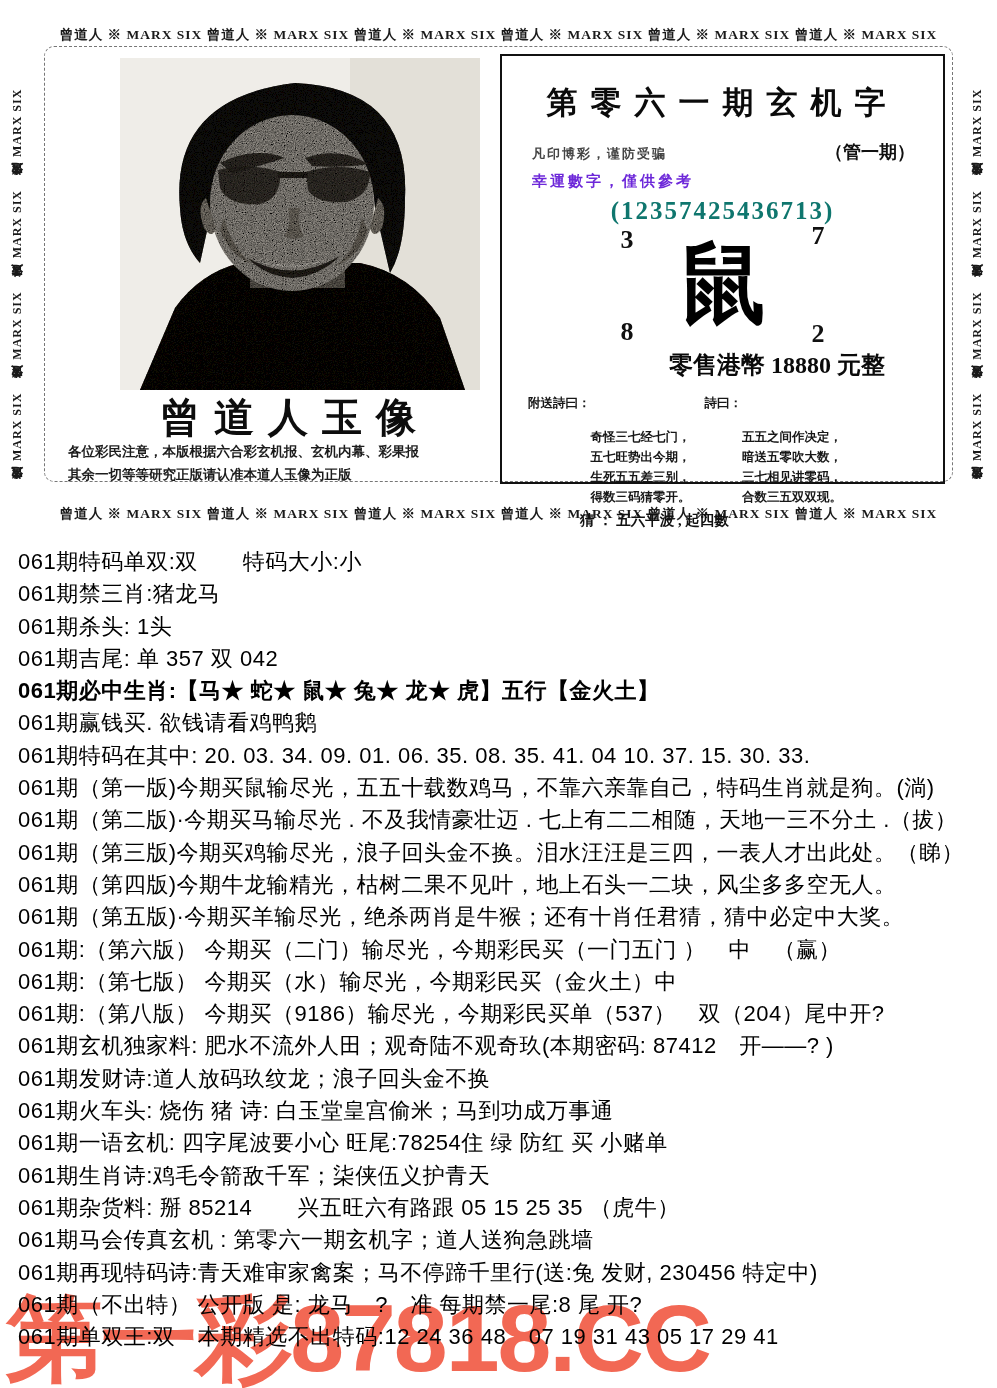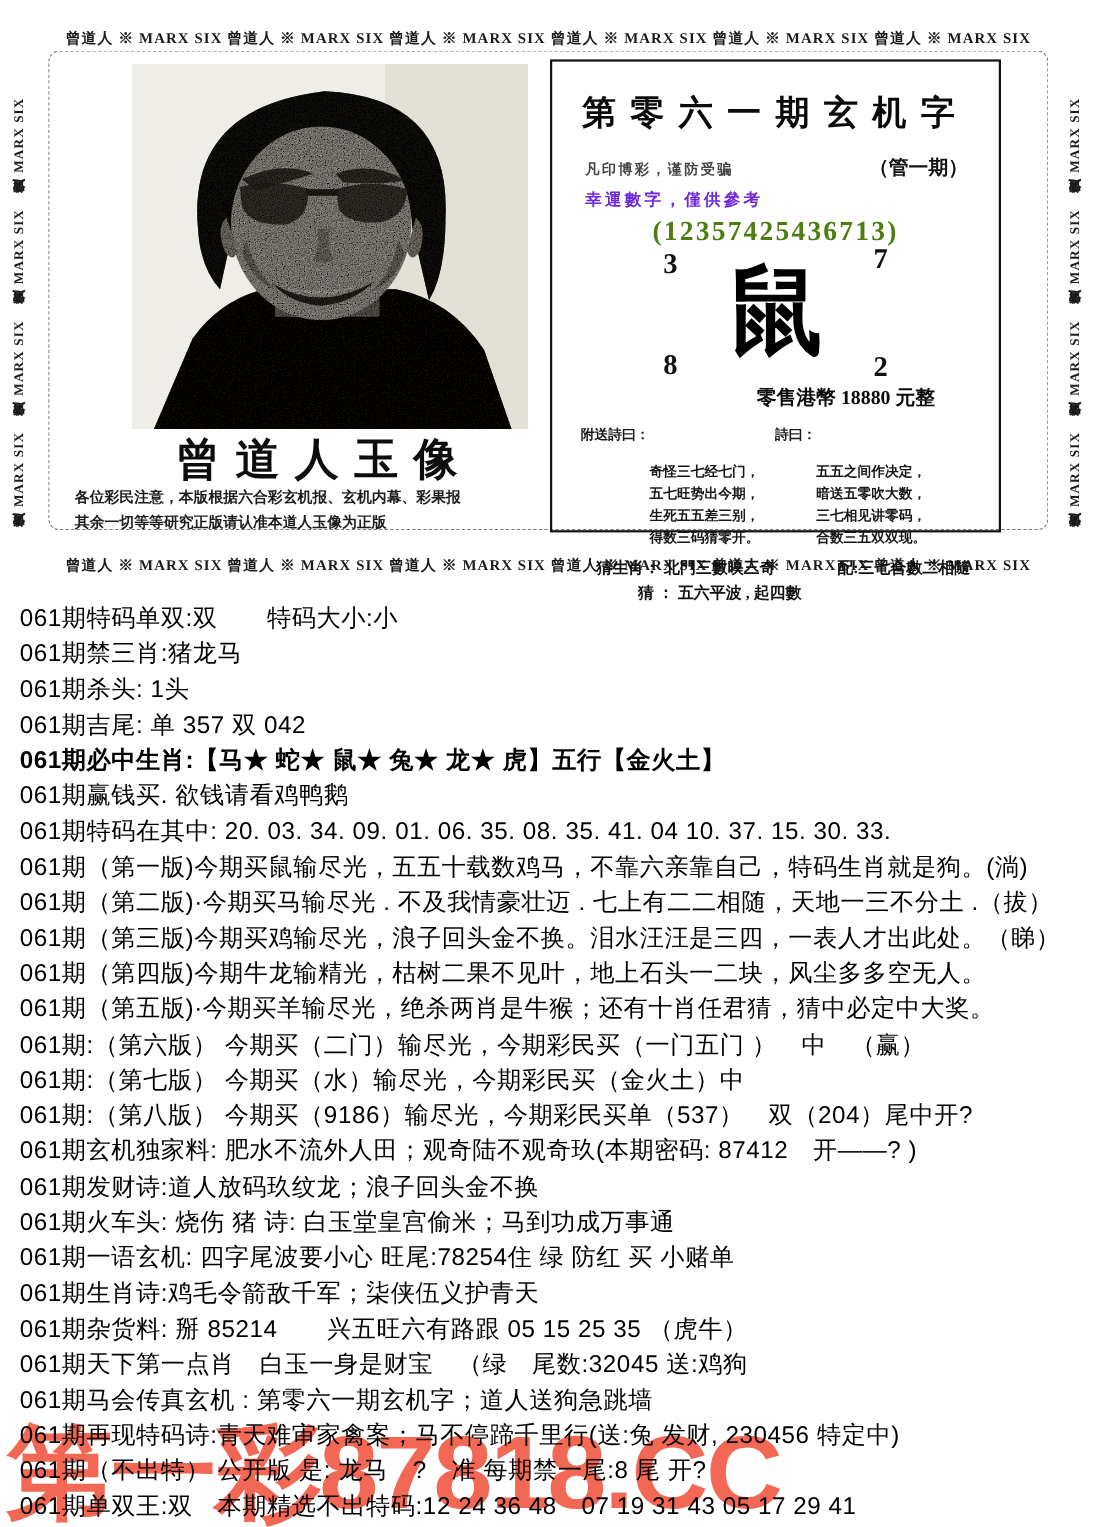--- a/index.html
+++ b/index.html
@@ -38,48 +38,48 @@
     font-family:"Liberation Serif",serif;font-size:40px;font-weight:bold;
     letter-spacing:14px;color:#0d0d0d;
   }
   .notice{
     position:absolute;left:68px;top:440px;width:430px;
     font-family:"Liberation Serif",serif;font-size:13.5px;font-weight:bold;
     line-height:23px;color:#1c1c1c;
   }
   
   .mystery-box{
-    position:absolute;left:500px;top:54px;width:410px;height:430px;
+    position:absolute;left:500px;top:54px;width:445px;height:430px;
     border:2px solid #111;box-sizing:border-box;
     font-family:"Liberation Serif",serif;
   }
   .mb-title{
     margin-top:26px;text-align:center;font-size:31px;font-weight:bold;
     letter-spacing:13px;color:#0a0a0a;
   }
   .mb-warnrow{display:flex;justify-content:space-between;align-items:baseline;
     padding:16px 28px 0 30px;}
   .mb-warning{font-size:13px;font-weight:bold;color:#444;letter-spacing:2px;
     filter:blur(.4px);}
   .mb-scope{font-size:18px;font-weight:bold;color:#111;}
   .mb-luckynote{padding:8px 0 0 30px;font-size:15px;font-weight:bold;
     letter-spacing:3px;color:#6d28d9;}
   .mb-numbers{padding:6px 0 0 0;text-align:center;font-size:25px;
-    font-weight:bold;letter-spacing:2px;color:#4d7c0f;}
+    font-weight:bold;letter-spacing:2px;color:#0f766e;}
   .mb-zodiac{position:relative;width:240px;margin:4px auto 0 auto;height:112px;}
   .mb-char{
     position:absolute;left:50%;top:50%;transform:translate(-50%,-50%);
     font-size:88px;font-weight:bold;color:#000;line-height:1;
   }
   .mb-corner{position:absolute;font-size:26px;font-weight:bold;color:#111;}
   .mb-corner.tl{left:18px;top:-4px;}
   .mb-corner.tr{right:18px;top:-8px;}
   .mb-corner.bl{left:18px;bottom:-6px;}
   .mb-corner.br{right:18px;bottom:-8px;}
-  .mb-price{padding:8px 58px 0 0;text-align:right;font-size:18px;
+  .mb-price{padding:8px 58px 0 0;text-align:right;font-size:24px;
     font-weight:bold;color:#0a0a0a;}
   .mb-poems{display:flex;padding:12px 18px 0 26px;gap:14px;}
   .mb-poem{font-size:12.5px;font-weight:bold;line-height:20px;color:#171717;}
   .mb-poem .label{display:inline-block;}
   .mb-poem .lines{display:inline-block;vertical-align:top;margin-top:34px;}
   .mb-guessrow{display:flex;justify-content:space-between;
     padding:8px 26px 0 40px;font-size:14.5px;font-weight:bold;color:#111;}
   .mb-guess2{padding:4px 0 0 78px;font-size:14.5px;font-weight:bold;color:#111;}
   
   .body-lines{position:absolute;left:18px;top:546px;width:975px;}
@@ -173,24 +173,20 @@
     </div>
     <div class="mb-price">零售港幣 18880 元整</div>
     <div class="mb-poems">
       <div class="mb-poem">
         <span class="label">附送詩曰：</span><span class="lines"><div>奇怪三七经七门，</div><div>五七旺势出今期，</div><div>生死五五差三别，</div><div>得数三码猜零开。</div></span>
       </div>
       <div class="mb-poem">
         <span class="label">詩曰：</span><span class="lines"><div>五五之间作决定，</div><div>暗送五零吹大数，</div><div>三七相见讲零码，</div><div>合数三五双双现。</div></span>
       </div>
     </div>
-    <div class="mb-guessrow">
-      <span>猜生肖： 北門三數映三奇</span>
-      <span>配:三七合數二相隨</span>
-    </div>
     <div class="mb-guess2">猜 ： 五六平波 , 起四數</div>
   </div>
 </div>
 
 <div class="body-lines">
   <div class="bline">061期特码单双:双　　特码大小:小</div>
   <div class="bline">061期禁三肖:猪龙马</div>
   <div class="bline">061期杀头: 1头</div>
   <div class="bline">061期吉尾: 单 357 双 042</div>
   <div class="bline bold">061期必中生肖:【马★ 蛇★ 鼠★ 兔★ 龙★ 虎】五行【金火土】</div>
@@ -203,20 +199,19 @@
   <div class="bline">061期（第五版)·今期买羊输尽光，绝杀两肖是牛猴；还有十肖任君猜，猜中必定中大奖。</div>
   <div class="bline">061期:（第六版） 今期买（二门）输尽光，今期彩民买（一门五门 ）　中　（赢）</div>
   <div class="bline">061期:（第七版） 今期买（水）输尽光，今期彩民买（金火土）中</div>
   <div class="bline">061期:（第八版） 今期买（9186）输尽光，今期彩民买单（537）　双（204）尾中开?</div>
   <div class="bline">061期玄机独家料: 肥水不流外人田；观奇陆不观奇玖(本期密码: 87412　开——? )</div>
   <div class="bline">061期发财诗:道人放码玖纹龙；浪子回头金不换</div>
   <div class="bline">061期火车头: 烧伤 猪 诗: 白玉堂皇宫偷米；马到功成万事通</div>
   <div class="bline">061期一语玄机: 四字尾波要小心 旺尾:78254住 绿 防红 买 小赌单</div>
   <div class="bline">061期生肖诗:鸡毛令箭敌千军；柒侠伍义护青天</div>
   <div class="bline">061期杂货料: 掰  85214　　兴五旺六有路跟 05 15 25 35 （虎牛）</div>
-  <div class="bline">061期天下第一点肖　白玉一身是财宝　（绿　尾数:32045 送:鸡狗</div>
   <div class="bline">061期马会传真玄机 : 第零六一期玄机字；道人送狗急跳墙</div>
   <div class="bline">061期再现特码诗:青天难审家禽案；马不停蹄千里行(送:兔  发财, 230456 特定中)</div>
   <div class="bline">061期（不出特） 公开版 是: 龙马　?　准 每期禁一尾:8 尾 开?</div>
   <div class="bline">061期单双王:双　本期精选不出特码:12 24 36 48　07 19 31 43 05 17 29 41</div>
 </div>
 
 <div class="watermark">第一彩87818.CC</div>
 
 </body></html>

